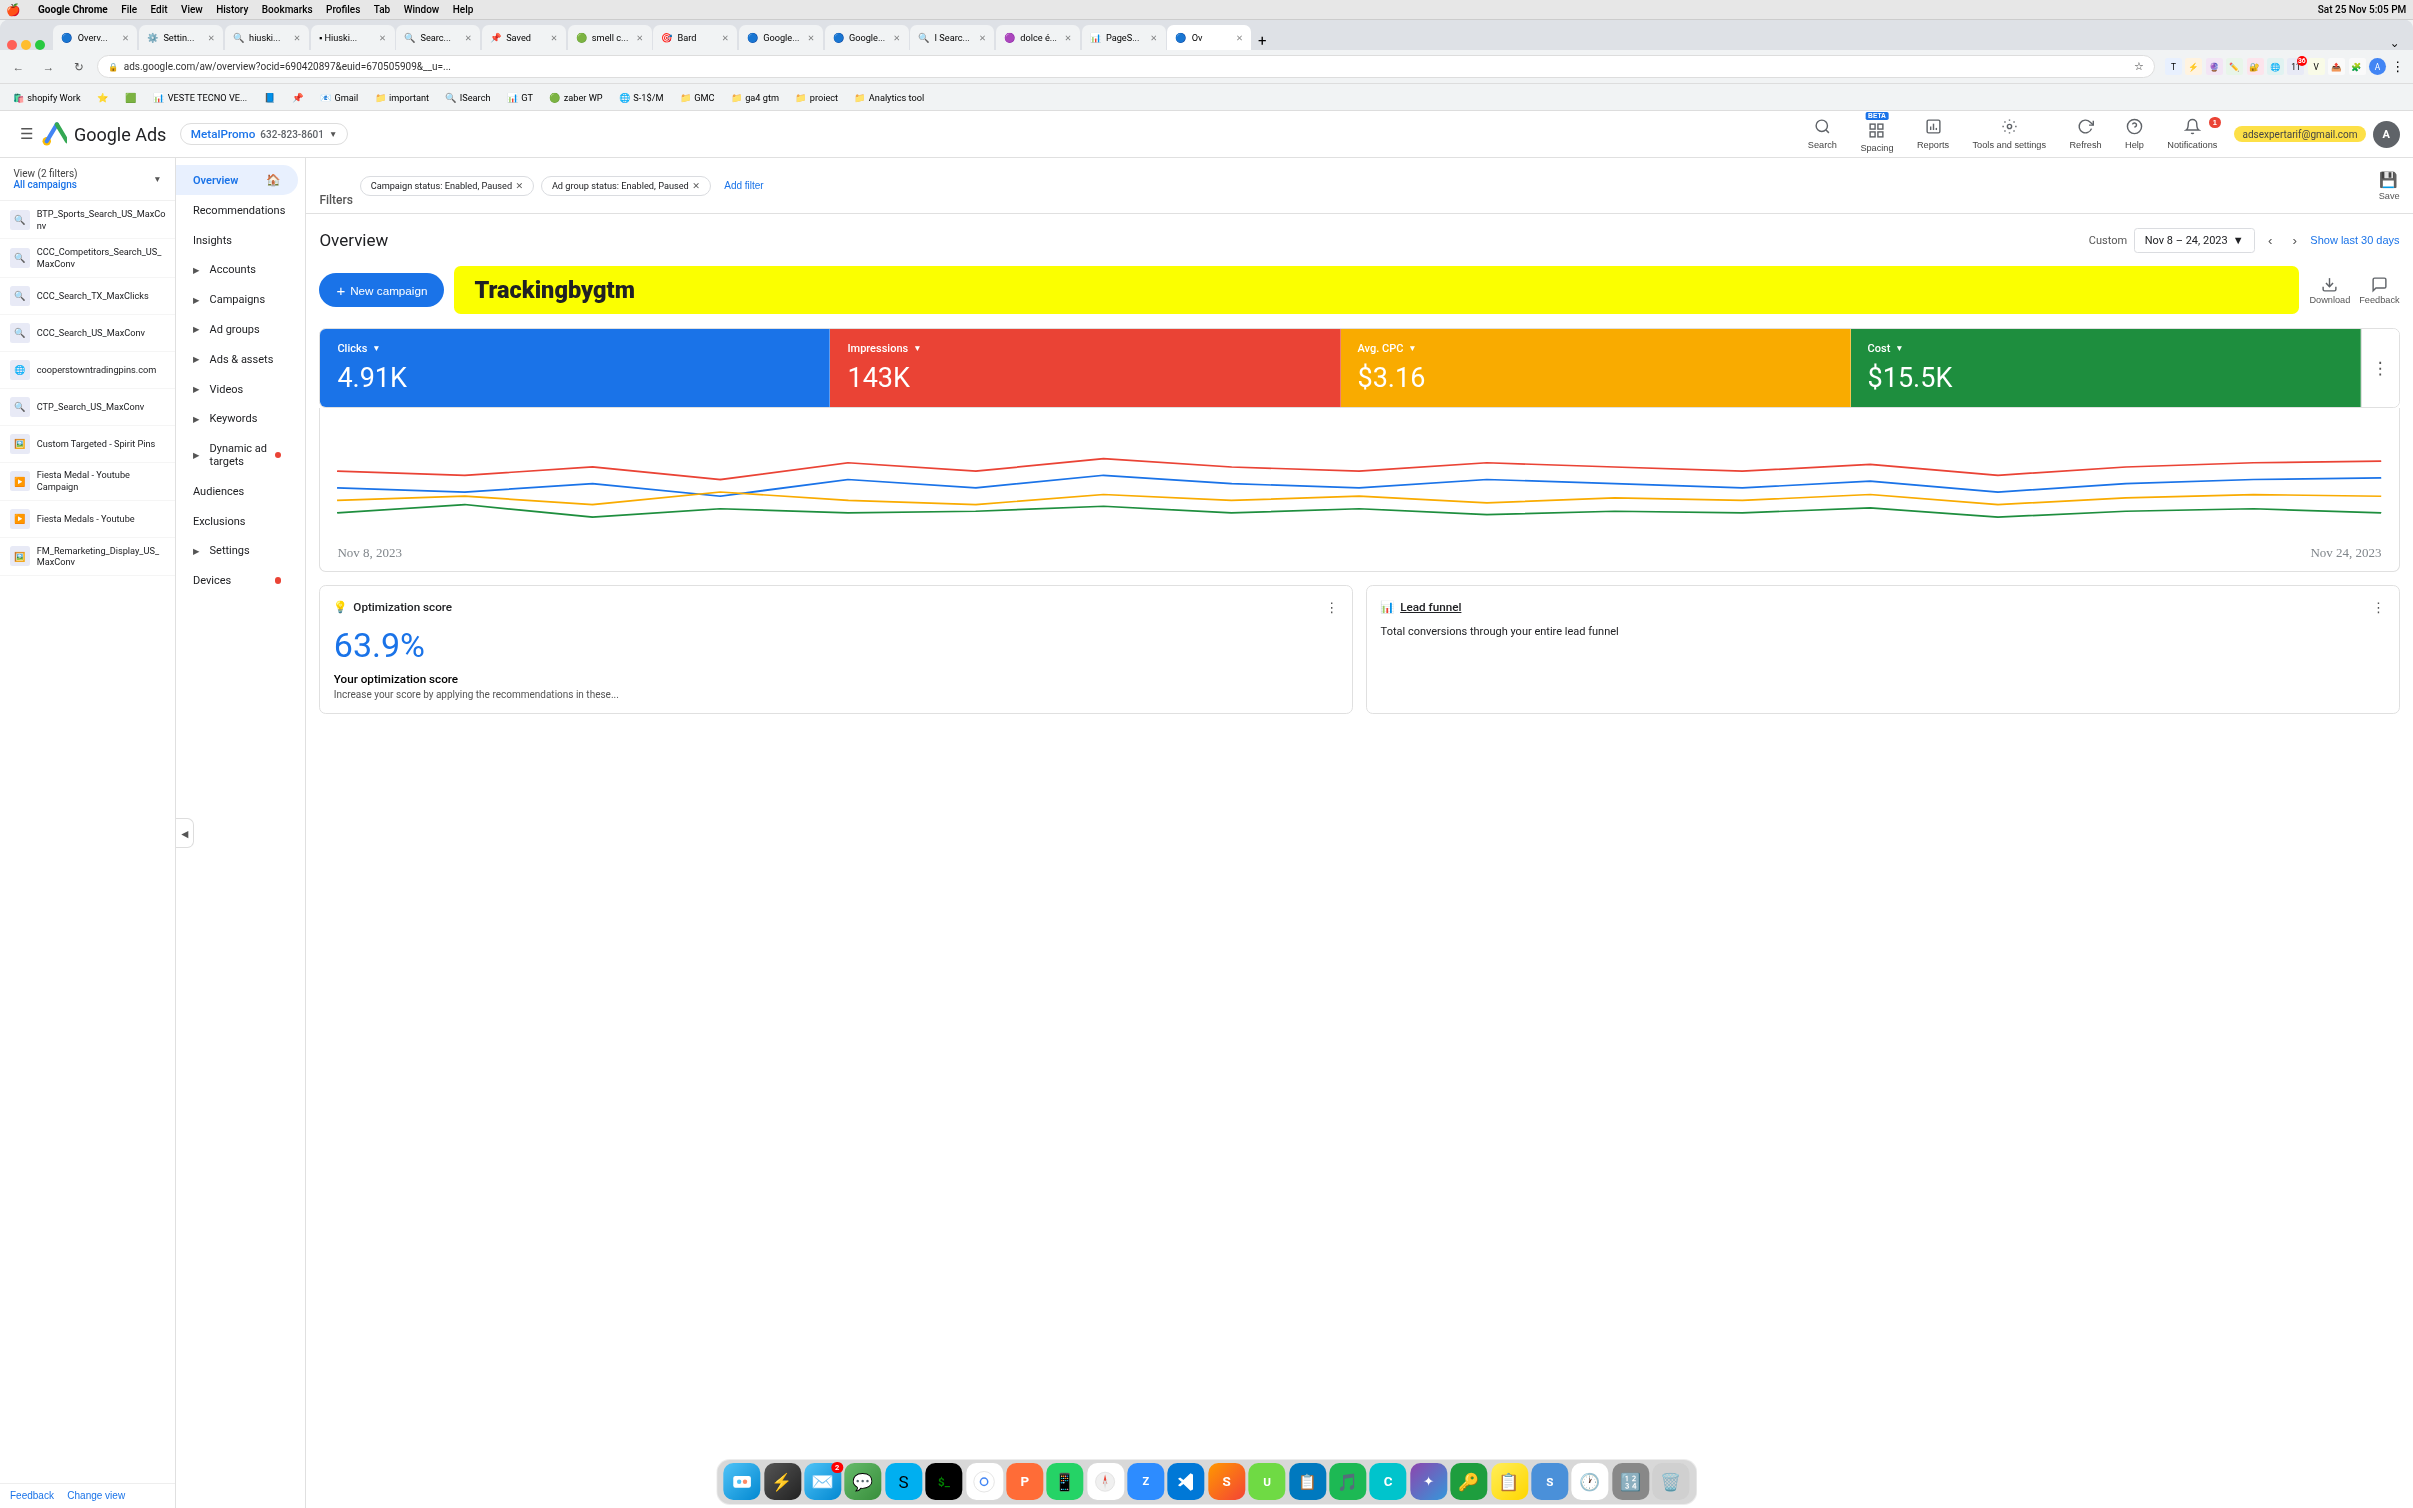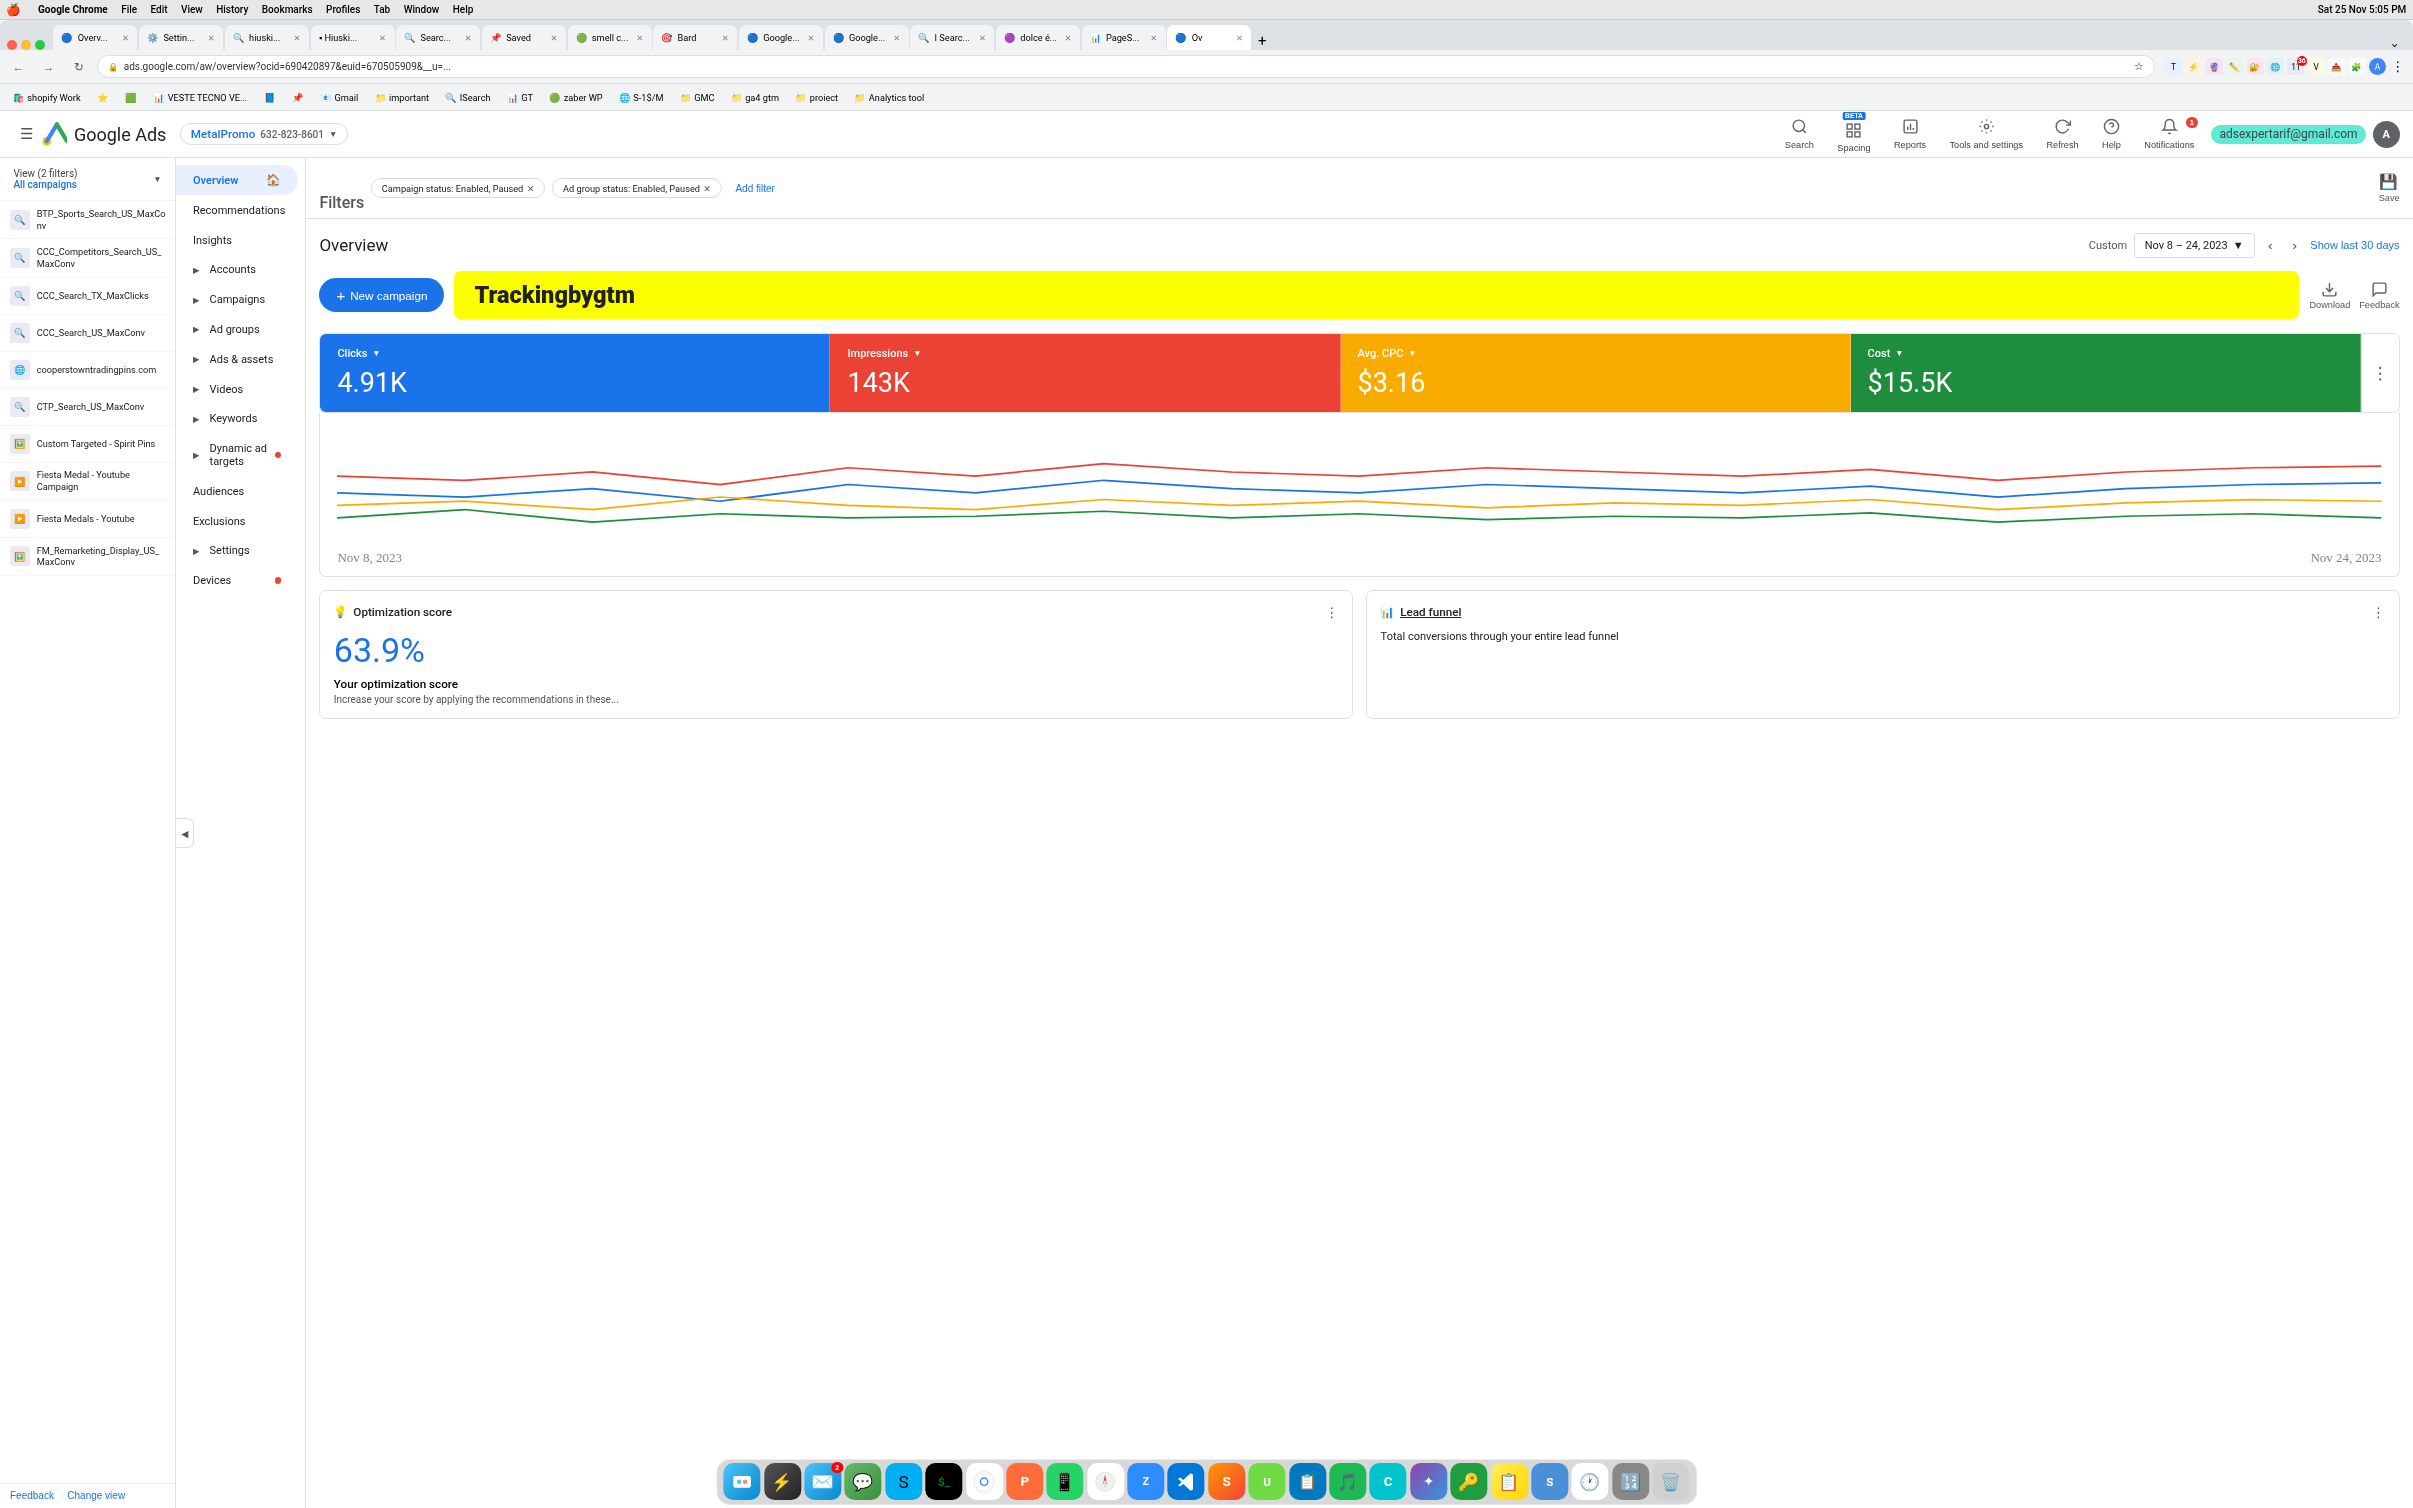--- a/index.html
+++ b/index.html
@@ -148,23 +148,23 @@
     .tool-btn .tool-icon { font-size: 15px; color: #555; }
     .tool-btn .tool-label { font-size: 9.2px; white-space: nowrap; }
 
     .ads-user {
       display: flex;
       align-items: center;
       gap: 6.7px;
       margin-left: 6.7px;
     }
     .user-email {
-      font-size: 12px;
+      font-size: 10px;
       color: #444;
-      background: #5eead4;
+      background: #fde047;
       padding: 2.5px 8.4px;
       border-radius: 10px;
       text-align: right;
     }
     .user-avatar {
       width: 27px;
       height: 27px;
       border-radius: 50%;
       background: #5f6368;
       display: flex;
@@ -224,21 +224,21 @@
     
     .filters-bar {
       background: #fff;
       padding: 6.7px 13.4px;
       display: flex;
       align-items: center;
       gap: 6.7px;
       border-bottom: 0.8px solid #e0e0e0;
       flex-wrap: wrap;
     }
-    .filters-label { font-size: 16px; color: #555; font-weight: 500; margin-top: 28px; }
+    .filters-label { font-size: 12px; color: #555; font-weight: 500; margin-top: 28px; }
     .filter-chip {
       background: #fff;
       border: 0.8px solid #dadce0;
       border-radius: 13.4px;
       padding: 3.4px 10px;
       font-size: 9.2px;
       color: #202124;
       cursor: pointer;
       display: flex;
       align-items: center;

